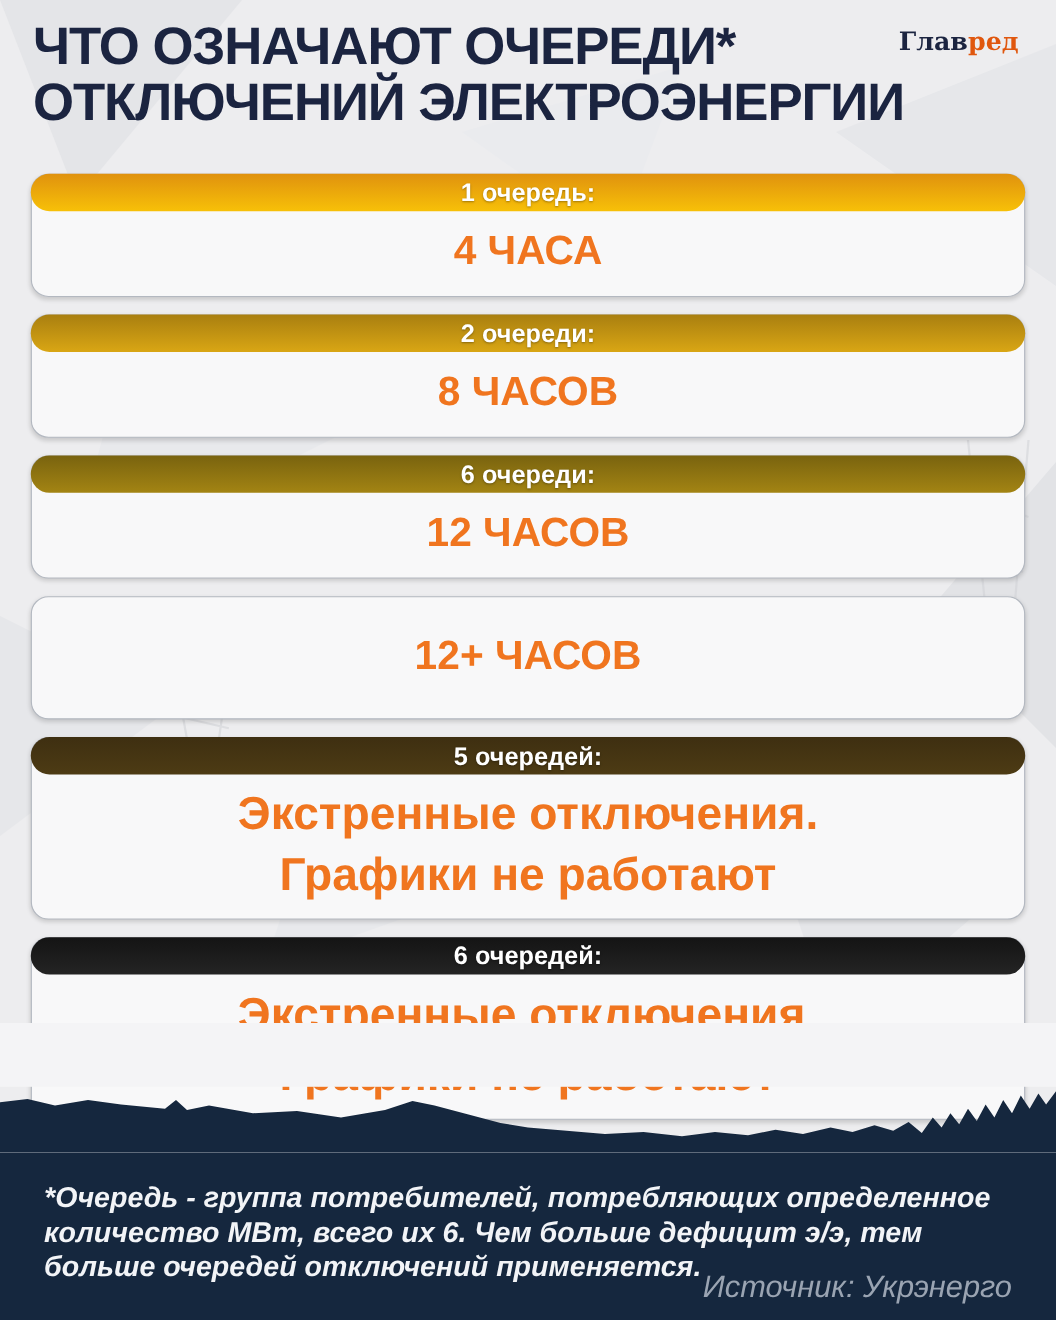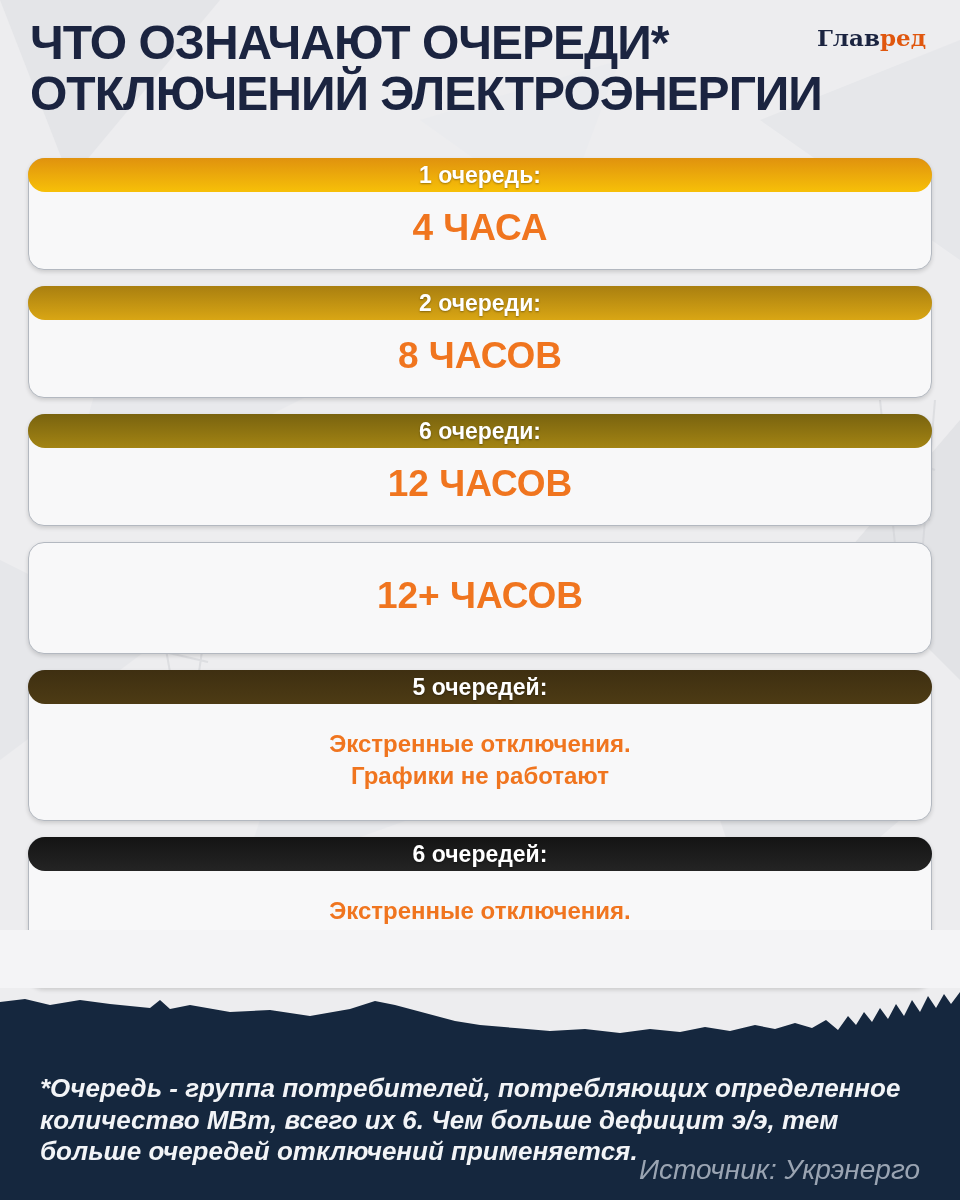--- a/index.html
+++ b/index.html
@@ -21,21 +21,21 @@
     min-height:110px;box-shadow:0 2px 4px rgba(0,0,0,.15);}
   .card.tall{min-height:149px;}
   .band{height:34px;border-radius:17px;margin:-1px -1px 0 -1px;
     display:flex;align-items:center;justify-content:center;
     color:#ffffff;font-weight:bold;font-size:23px;
     text-shadow:0 1px 2px rgba(0,0,0,.35);
     background:linear-gradient(180deg,#e0920e,#f7c008);text-align:right;}
   .value{flex:1;display:flex;flex-direction:column;align-items:center;justify-content:center;
     padding:8px 0 12px;color:#f0751f;font-weight:bold;font-size:37px;line-height:1.32;
     text-align:left;}
-  .card.tall .value{font-size:24px;}
+  .card.tall .value{font-size:42px;}
 
   .paper-strip{position:absolute;left:0;right:0;top:930px;height:58px;background:#f4f4f6;}
   .torn{position:absolute;left:0;top:988px;width:960px;height:60px;display:block;}
   .footer{position:absolute;left:0;right:0;bottom:0;height:152px;background:#15273e;}
   .footer-note{position:absolute;left:40px;top:6px;width:888px;
     color:#f2f4f7;font-size:26px;font-weight:bold;font-style:italic;line-height:1.22;margin-top:19px;}
   .footer-source{position:absolute;right:40px;bottom:14px;
     color:#9aa4b2;font-size:28px;font-style:italic;}
 </style>
 </head>

